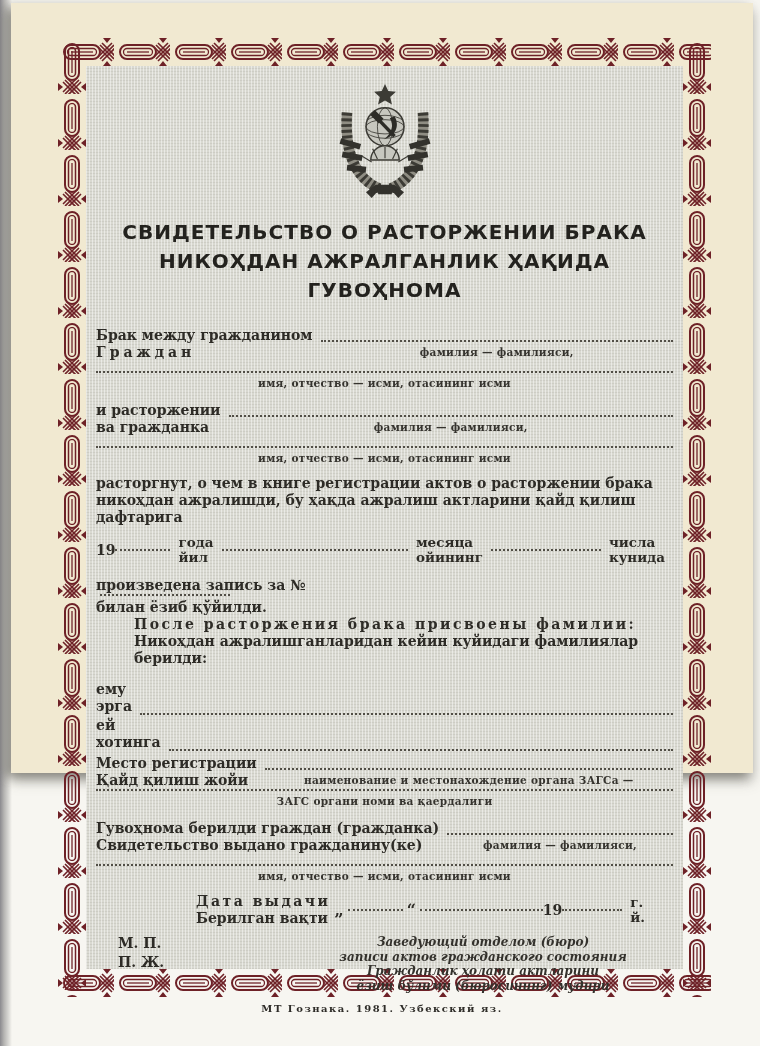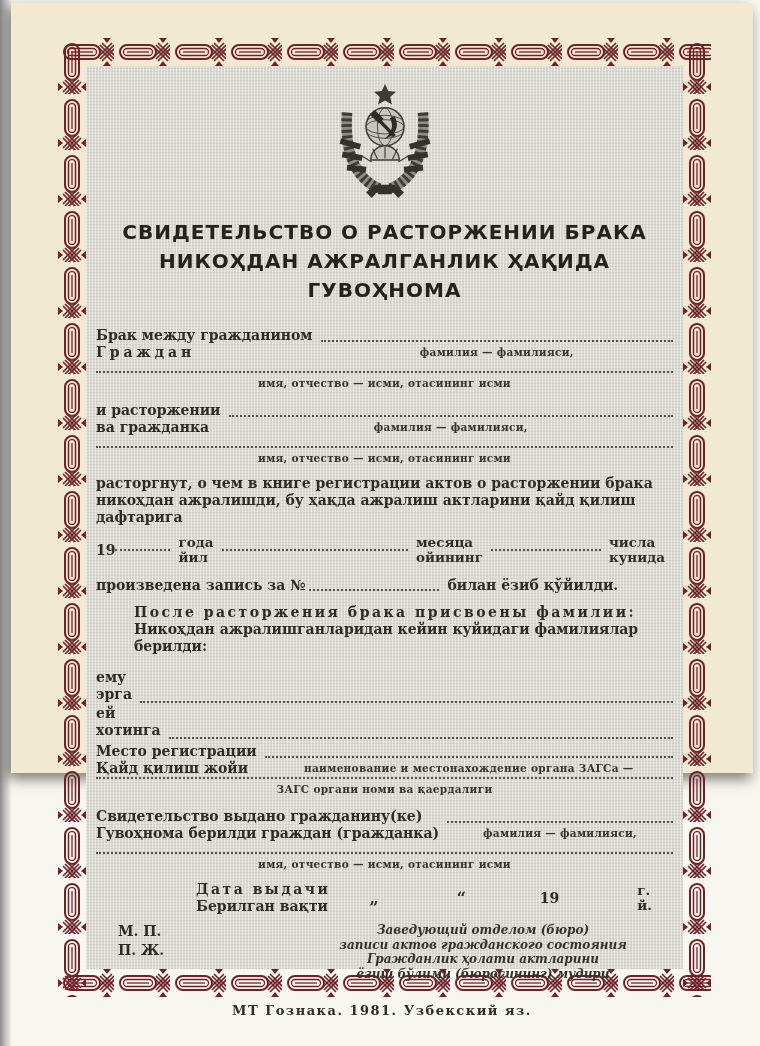--- a/index.html
+++ b/index.html
@@ -36,33 +36,33 @@
   .fullrow{display:flex;flex-direction:column;}
   .ls1{letter-spacing:4px;}
   .ls2{letter-spacing:2.5px;}
   .para{margin-top:8px;}
   .daterow{display:flex;align-items:center;margin-top:9px;}
   .stack{display:flex;flex-direction:column;line-height:15px;font-size:13.5px;white-space:nowrap;}
   .dl{height:0;border-bottom:2px dotted #514e46;}
   .grow{flex:1;}
   .w55{width:55px;}.w110{width:110px;}.w130{width:130px;}.w60{width:60px;}
   .mx{margin:0 8px;}
-  .recordrow{display:flex;align-items:flex-end;margin-top:12px;}
+  .recordrow{display:flex;margin-top:12px;flex-direction:column;}
   .recordrow .dl{margin:0 8px 3px 4px;}
-  .afterblk{margin-top:10px;margin-left:38px;}
+  .afterblk{margin-top:0;margin-left:38px;}
   .mt2{margin-top:2px;}.mt8{margin-top:8px;}.mt10{margin-top:10px;}
   .mt12{margin-top:0;}.mt14{margin-top:14px;}
-  .issuedate{display:flex;align-items:center;margin:8px 20px 0 100px;gap:35px;}
+  .issuedate{display:flex;align-items:center;margin:8px 20px 0 100px;}
   .issuedate .q{font-size:16px;margin:0 4px;}
   .sigrow{display:flex;align-items:flex-start;margin-top:8px;font-weight:700;}
   .mp{margin-left:22px;width:70px;line-height:17px;display:flex;flex-direction:column;gap:2px;}
   .sigblock{width:370px;margin-left:110px;text-align:center;font-style:italic;
             font-size:12px;line-height:14.5px;font-weight:700;color:#33312c;}
   .imprint{position:absolute;left:0;right:0;top:1000px;text-align:center;
-           font-size:13px;font-weight:700;letter-spacing:1.5px;color:#2e2c28;}
+           font-size:10px;font-weight:700;letter-spacing:1.5px;color:#2e2c28;}
 </style>
 </head>
 <body>
 
 <div class="stage">
   <div class="page">
 
     <svg width="0" height="0" style="position:absolute" aria-hidden="true">
       <defs>
         <pattern id="chainH" width="56" height="28" patternUnits="userSpaceOnUse">
@@ -238,22 +238,22 @@
           </div>
         </div>
 
         <div class="fullrow mt12">
           <div class="hr"></div>
           <div class="cap">ЗАГС органи номи ва қаердалиги</div>
         </div>
 
         <div class="row mt8">
           <div class="pair">
+            <span>Гувоҳнома берилди граждан (гражданка)</span>
             <span>Свидетельство выдано гражданину(ке)</span>
-            <span>Гувоҳнома берилди граждан (гражданка)</span>
           </div>
           <div class="fcol">
             <div class="dots"></div>
             <div class="cap">фамилия — фамилияси,</div>
           </div>
         </div>
 
         <div class="fullrow mt10">
           <div class="hr"></div>
           <div class="cap">имя, отчество — исми, отасининг исми</div>

